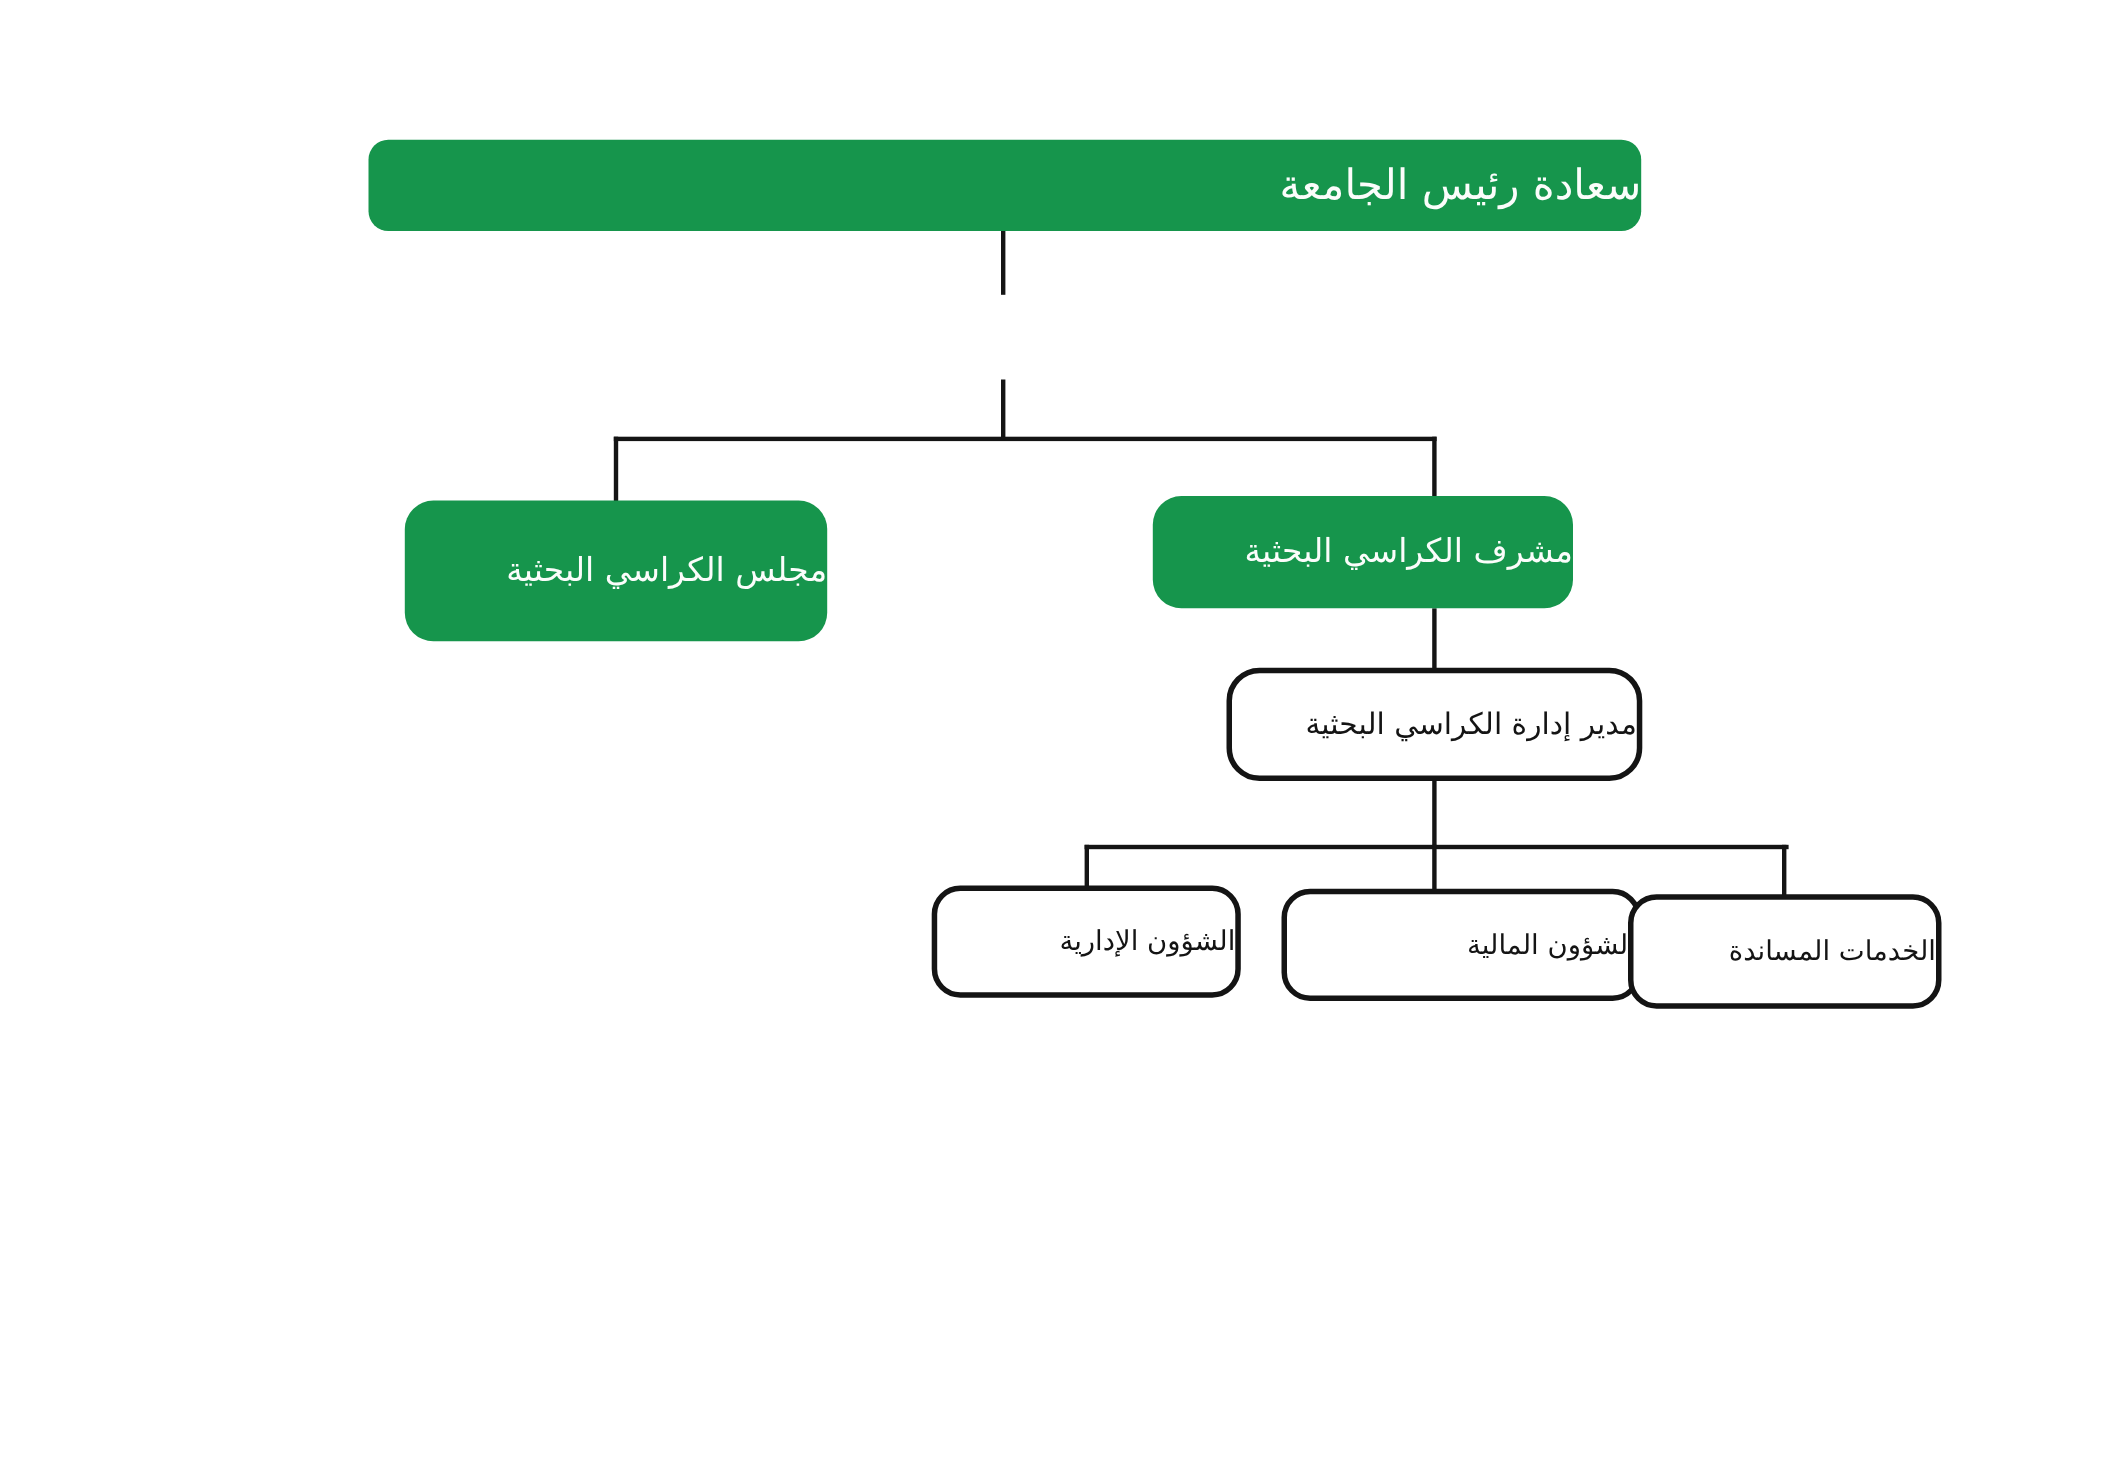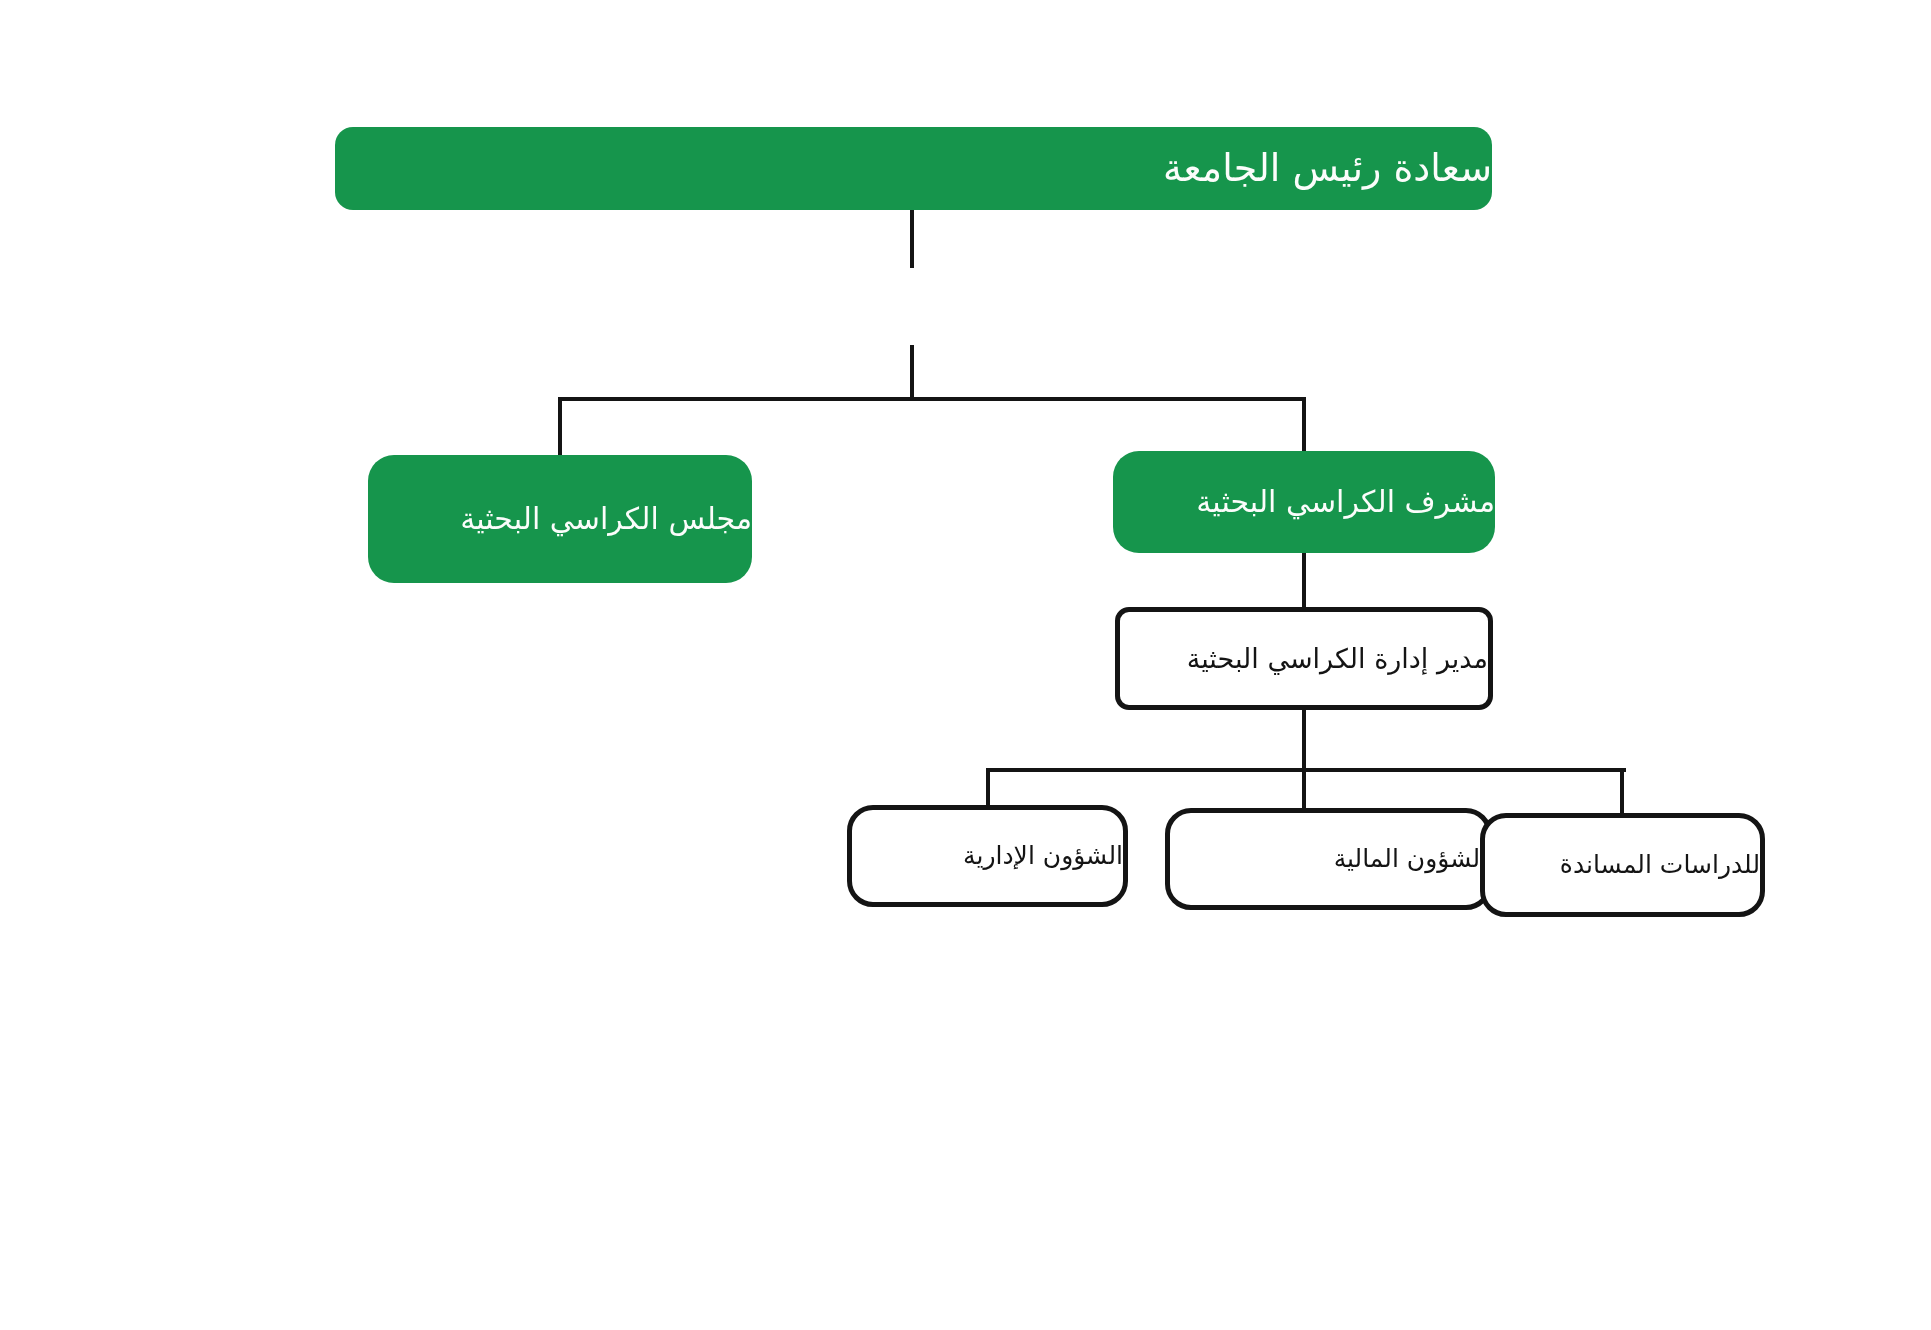--- a/index.html
+++ b/index.html
@@ -63,33 +63,33 @@
 
   <div class="node green" style="left:335px; top:127px; width:1157px; height:83px; border-radius:18px; font-size:38px;">
     <span class="label">سعادة رئيس الجامعة</span>
   </div>
 
 
   <div class="node green" style="left:368px; top:455px; width:384px; height:128px; border-radius:26px; font-size:30px;">
     <span class="label">مجلس الكراسي البحثية</span>
   </div>
 
-  <div class="node green" style="left:1113px; top:451px; width:382px; height:102px; border-radius:26px; font-size:30px;">
+  <div class="node green" style="left:1048px; top:451px; width:382px; height:102px; border-radius:26px; font-size:30px;">
     <span class="label">مشرف الكراسي البحثية</span>
   </div>
 
-  <div class="node white" style="left:1115px; top:607px; width:378px; height:103px; border-radius:14px; border-width:5px; font-size:27px;">
+  <div class="node white" style="left:1115px; top:607px; width:378px; height:103px; border-radius:30px; border-width:5px; font-size:27px;">
     <span class="label">مدير إدارة الكراسي البحثية</span>
   </div>
 
   <div class="node white" style="left:847px; top:805px; width:281px; height:102px; border-radius:26px; border-width:5px; font-size:25px;">
     <span class="label">الشؤون الإدارية</span>
   </div>
 
   <div class="node white" style="left:1165px; top:808px; width:327px; height:102px; border-radius:26px; border-width:5px; font-size:25px;">
     <span class="label">الشؤون المالية</span>
   </div>
 
   <div class="node white" style="left:1480px; top:813px; width:285px; height:104px; border-radius:26px; border-width:5px; font-size:25px;">
-    <span class="label">للدراسات المساندة</span>
+    <span class="label">الخدمات المساندة</span>
   </div>
 
 </div>
 
 </body></html>

